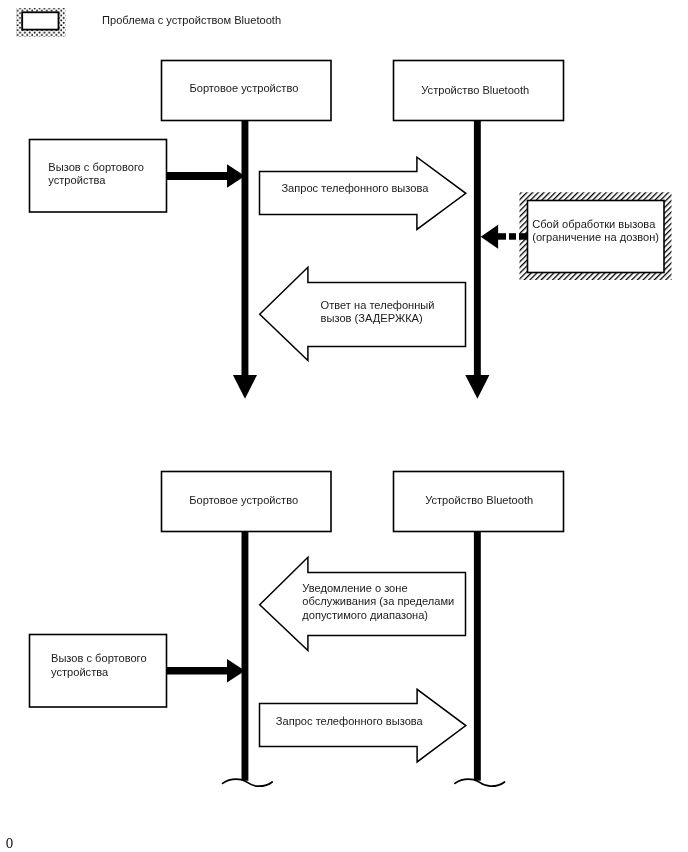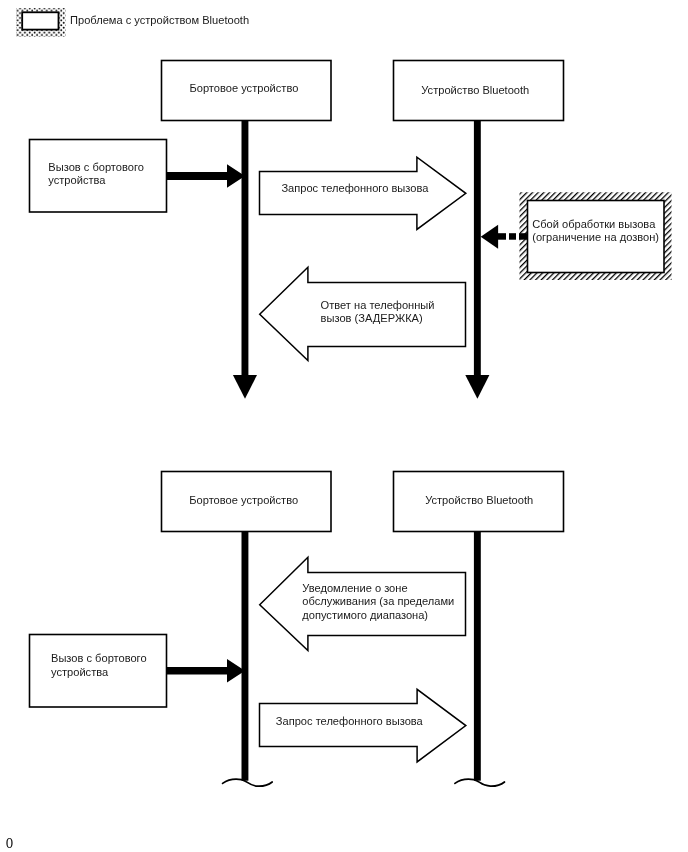--- a/index.html
+++ b/index.html
@@ -5,21 +5,21 @@
 <style>
   html,body{margin:0;padding:0;background:#ffffff;}
   body{width:688px;height:852px;overflow:hidden;
        font-family:"Liberation Sans",sans-serif;color:#000;
        -webkit-font-smoothing:antialiased;}
   #page{position:relative;width:688px;height:852px;background:#fff;
         transform:translateZ(0);}
   svg.diagram{position:absolute;left:0;top:0;width:688px;height:852px;}
   .lbl{font-family:"Liberation Sans",sans-serif;font-size:11.1px;fill:#1a1a1a;}
   svg.diagram, .legend-text, .footer-marker{transform:translateZ(0);}
-  .legend{position:absolute;left:16px;top:8px;display:flex;align-items:flex-start;}
+  .legend{position:absolute;left:16px;top:8px;display:flex;align-items:flex-start;gap:32px;}
   .legend-icon{display:block;}
   .legend-text{margin-left:4.5px;margin-top:6px;font-size:11.1px;color:#1a1a1a;white-space:nowrap;}
   .footer-marker{position:absolute;left:5.5px;top:838px;font-family:"DejaVu Serif",serif;
                  font-size:12.5px;color:#111;line-height:12px;}
 </style>
 </head>
 <body>
 
 <div id="page">
 

